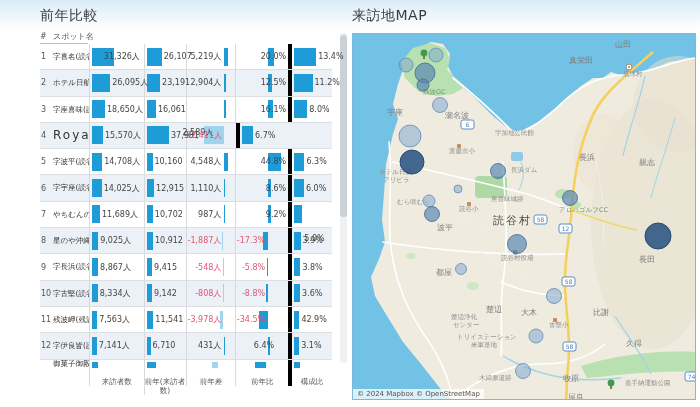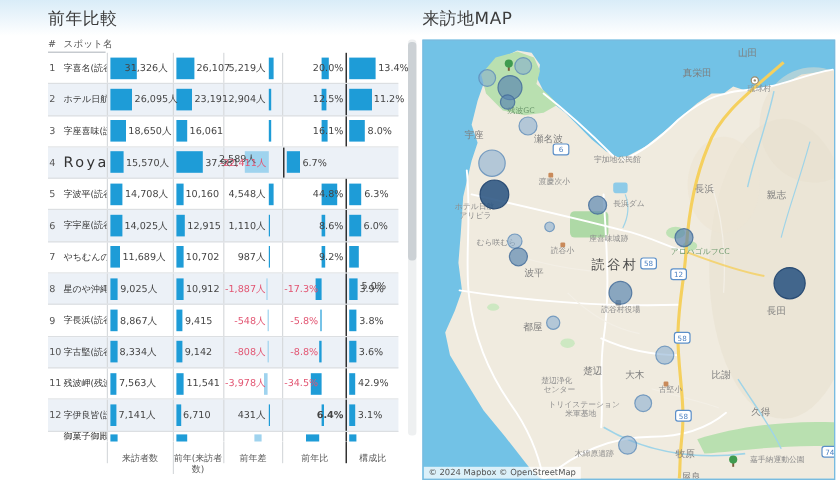--- a/index.html
+++ b/index.html
@@ -27,21 +27,21 @@
   .row.alt{background:#ecf1f7;}
   .c{position:relative;height:100%;box-sizing:border-box;display:flex;align-items:center;}
   .c-num{width:13px;color:#555;justify-content:flex-start;padding-left:1px;}
   .c-name{width:36px;color:#333;overflow:hidden;}
   .c-name .nm{line-height:1.25;white-space:nowrap;font-size:7.5px;}
   .row:nth-child(4) .nm{letter-spacing:2px;font-size:12px;}
   .c1{width:55px;border-left:1px solid #d7dadd;}
   .c2{width:42px;border-left:1px solid #d7dadd;}
   .c3{width:50px;border-left:1px solid #d7dadd;}
   .c4{width:53px;border-left:1px solid #d7dadd;}
-  .c5{width:44px;border-left:1px solid #000000;}
+  .c5{width:44px;border-left:4px solid #000000;}
   .bar{position:absolute;top:3.6px;height:18px;background:#1e9cd7;}
   .bar.neg-light{background:#9fd3ee;}
   .lbl{position:relative;z-index:1;font-size:8px;}
   .c1 .bar,.c5 .bar{left:2px;}
   .c1 .lbl,.c5 .lbl{position:absolute;white-space:nowrap;}
   .c2 .bar{left:2px;}
   .c2 .lbl{position:absolute;white-space:nowrap;}
   .neg{color:#e25572;}
   .tfoot{display:flex;border-bottom:none;color:#555;}
   .tfoot .c{align-items:flex-start;}
@@ -376,21 +376,21 @@
         <div class="c c2">
           <div class="bar" style="width: 3.88668px;"></div>
           <div class="lbl" style="left: 7.88668px;">6,710</div>
         </div>
         <div class="c c3">
           <div class="bar" style="width: 0.384633px; left: 37px;"></div>
           <div class="lbl" style="position: absolute; right: 14px; white-space: nowrap;">431人</div>
         </div>
         <div class="c c4">
           <div class="bar" style="width: 1.78983px; left: 32px;"></div>
-          <div class="lbl" style="position: absolute; white-space: nowrap; right: 2px; font-weight: bold;">6.4%</div>
+          <div class="lbl" style="position: absolute; white-space: nowrap; right: 14px;">6.4%</div>
         </div>
         <div class="c c5">
           <div class="bar" style="width: 5.08955px;"></div>
           <div class="lbl" style="left: 9.08955px;">3.1%</div>
         </div>
       </div>
     </div>
   <div class="partial" id="partialrow">
       <div class="c c-num"></div>
       <div class="c c-name">

